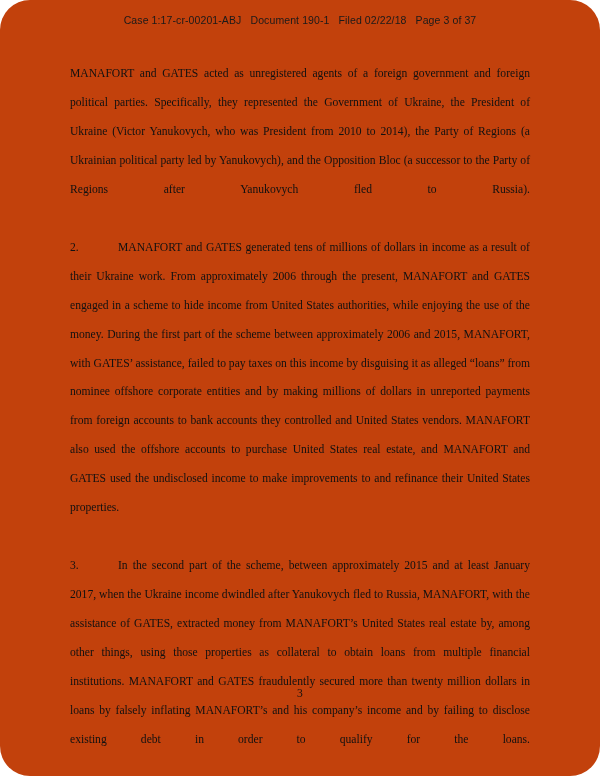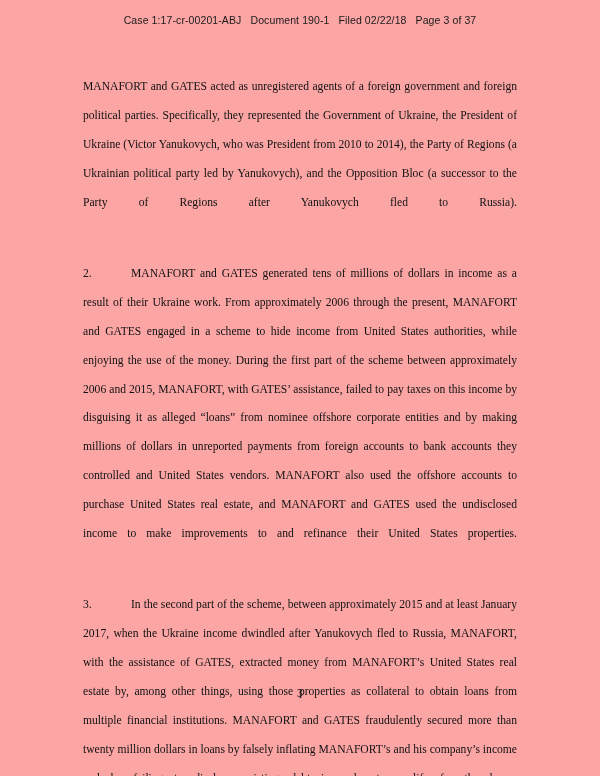--- a/index.html
+++ b/index.html
@@ -12,22 +12,23 @@
     height: 776px;
     overflow: hidden;
     font-family: "Liberation Serif", "DejaVu Serif", serif;
     color: #000000;
     -webkit-font-smoothing: antialiased;
   }
   .page {
     position: relative;
     width: 600px;
     height: 776px;
-    background: #fca5a5;
+    background: #c2410c;
     box-sizing: border-box;
+    border-radius: 30px;
   }
   
   .ecf-header {
     position: absolute;
     top: 14px;
     left: 0;
     width: 600px;
     text-align: center;
     font-family: "Liberation Sans", "DejaVu Sans", sans-serif;
     font-size: 10.5px;
@@ -36,21 +37,21 @@
     white-space: pre;
   }
   
   .body-block {
     position: absolute;
     top: 60px;
     left: 70px;
     width: 460px;
   }
   p.doc-para {
-    margin: 13px;
+    margin: 0;
     text-align: justify;
     text-justify: inter-word;
     font-size: 11.6px;
     line-height: 28.95px;
     color: #111111;
     text-indent: 0;
   }
   p.doc-para.numbered {
     
   }

